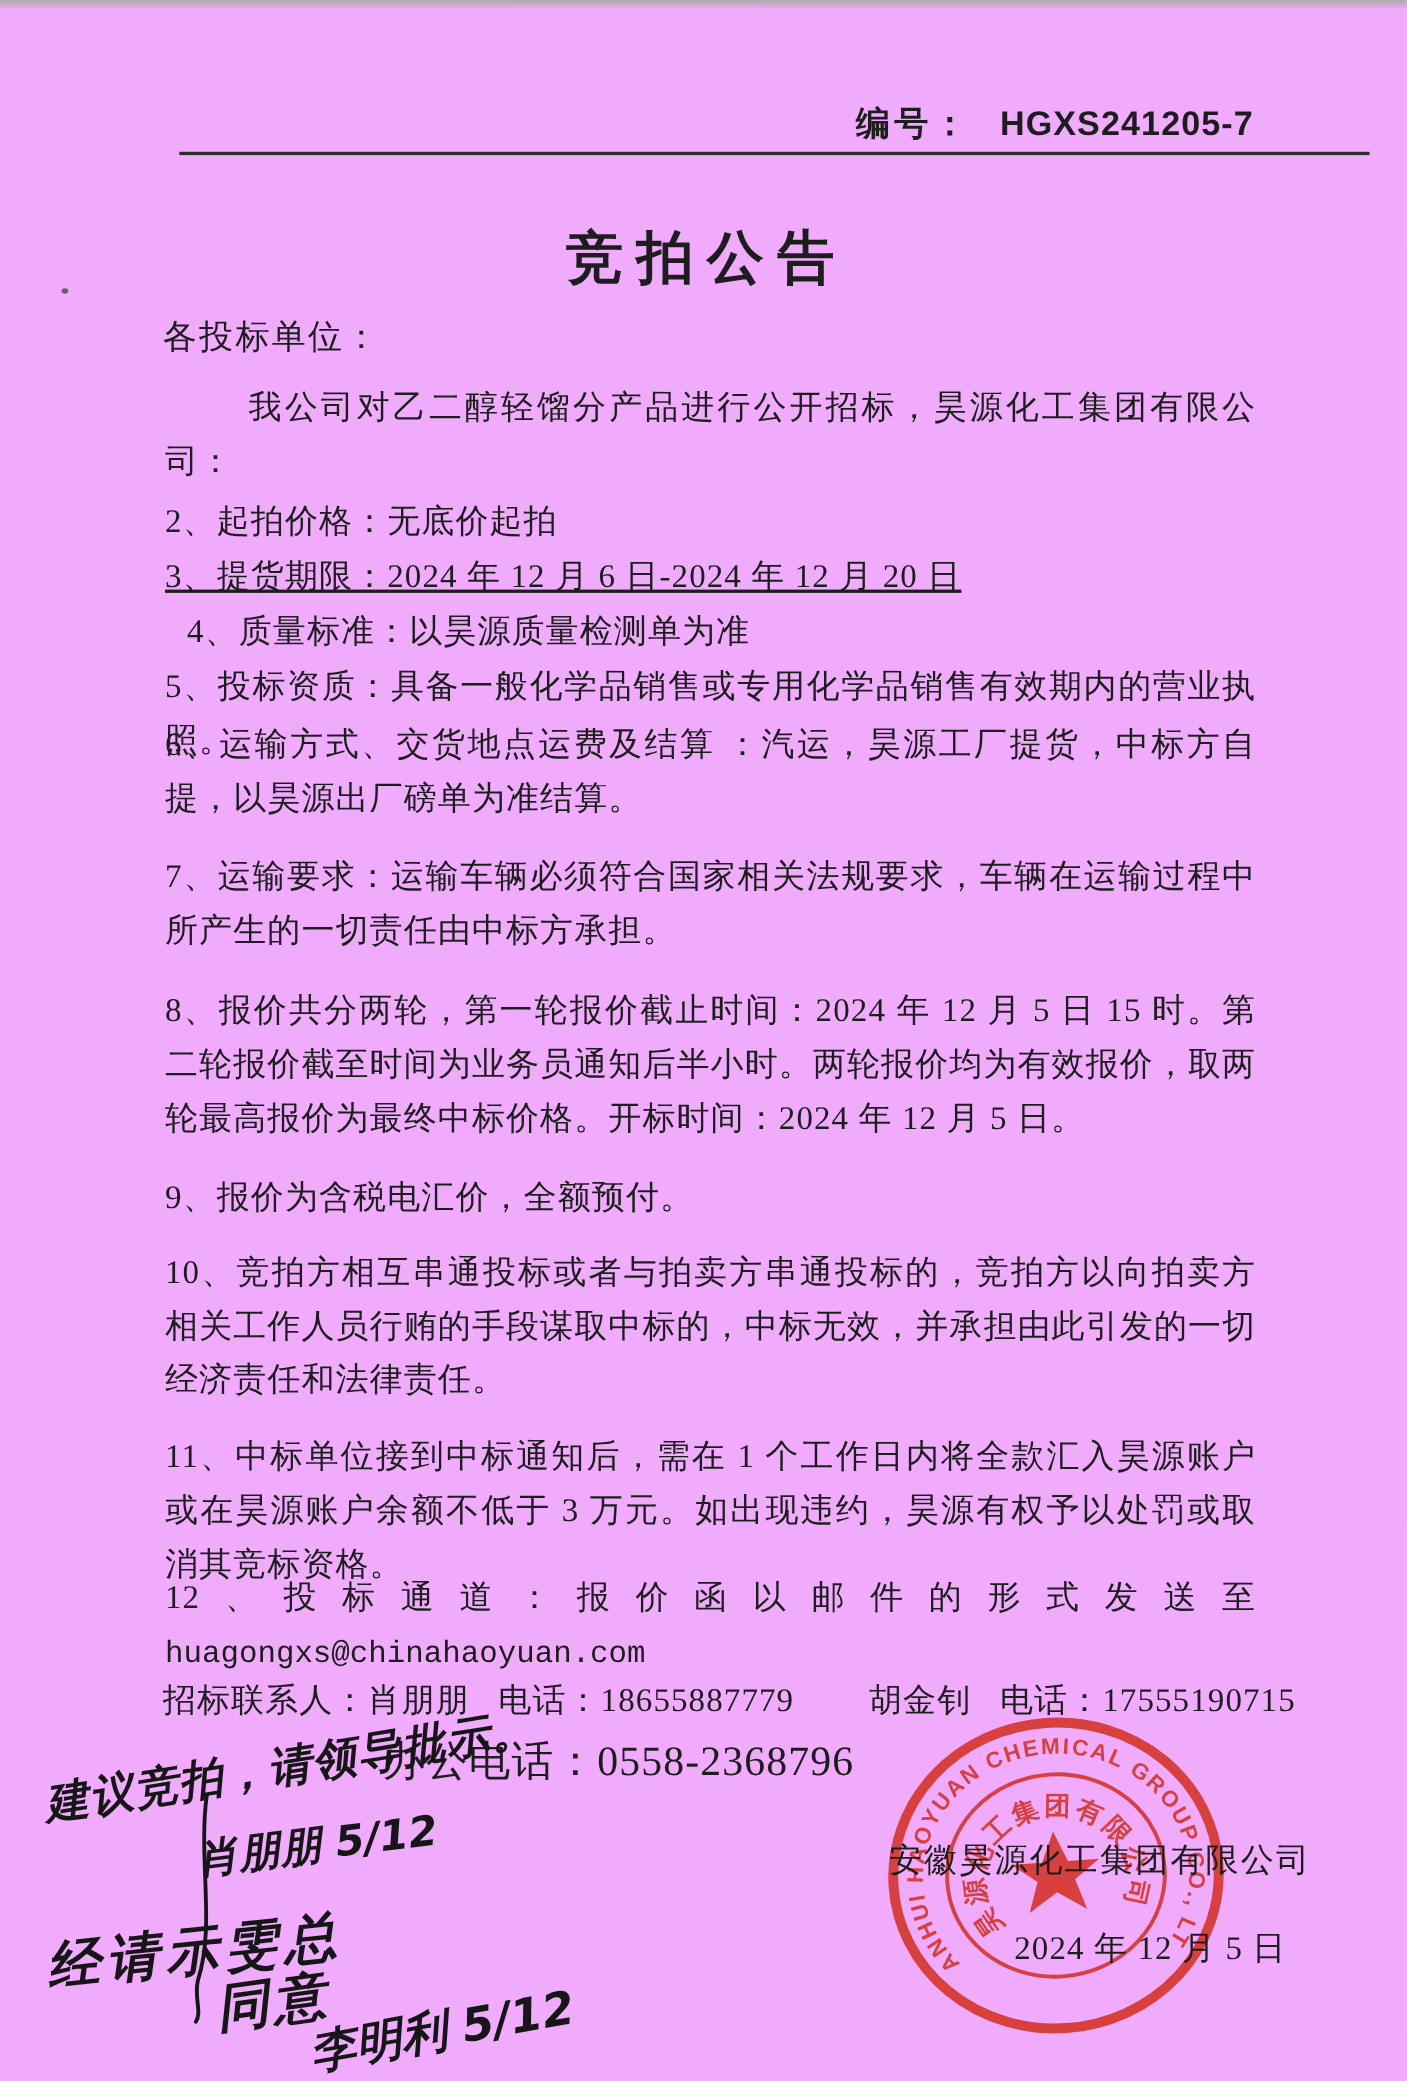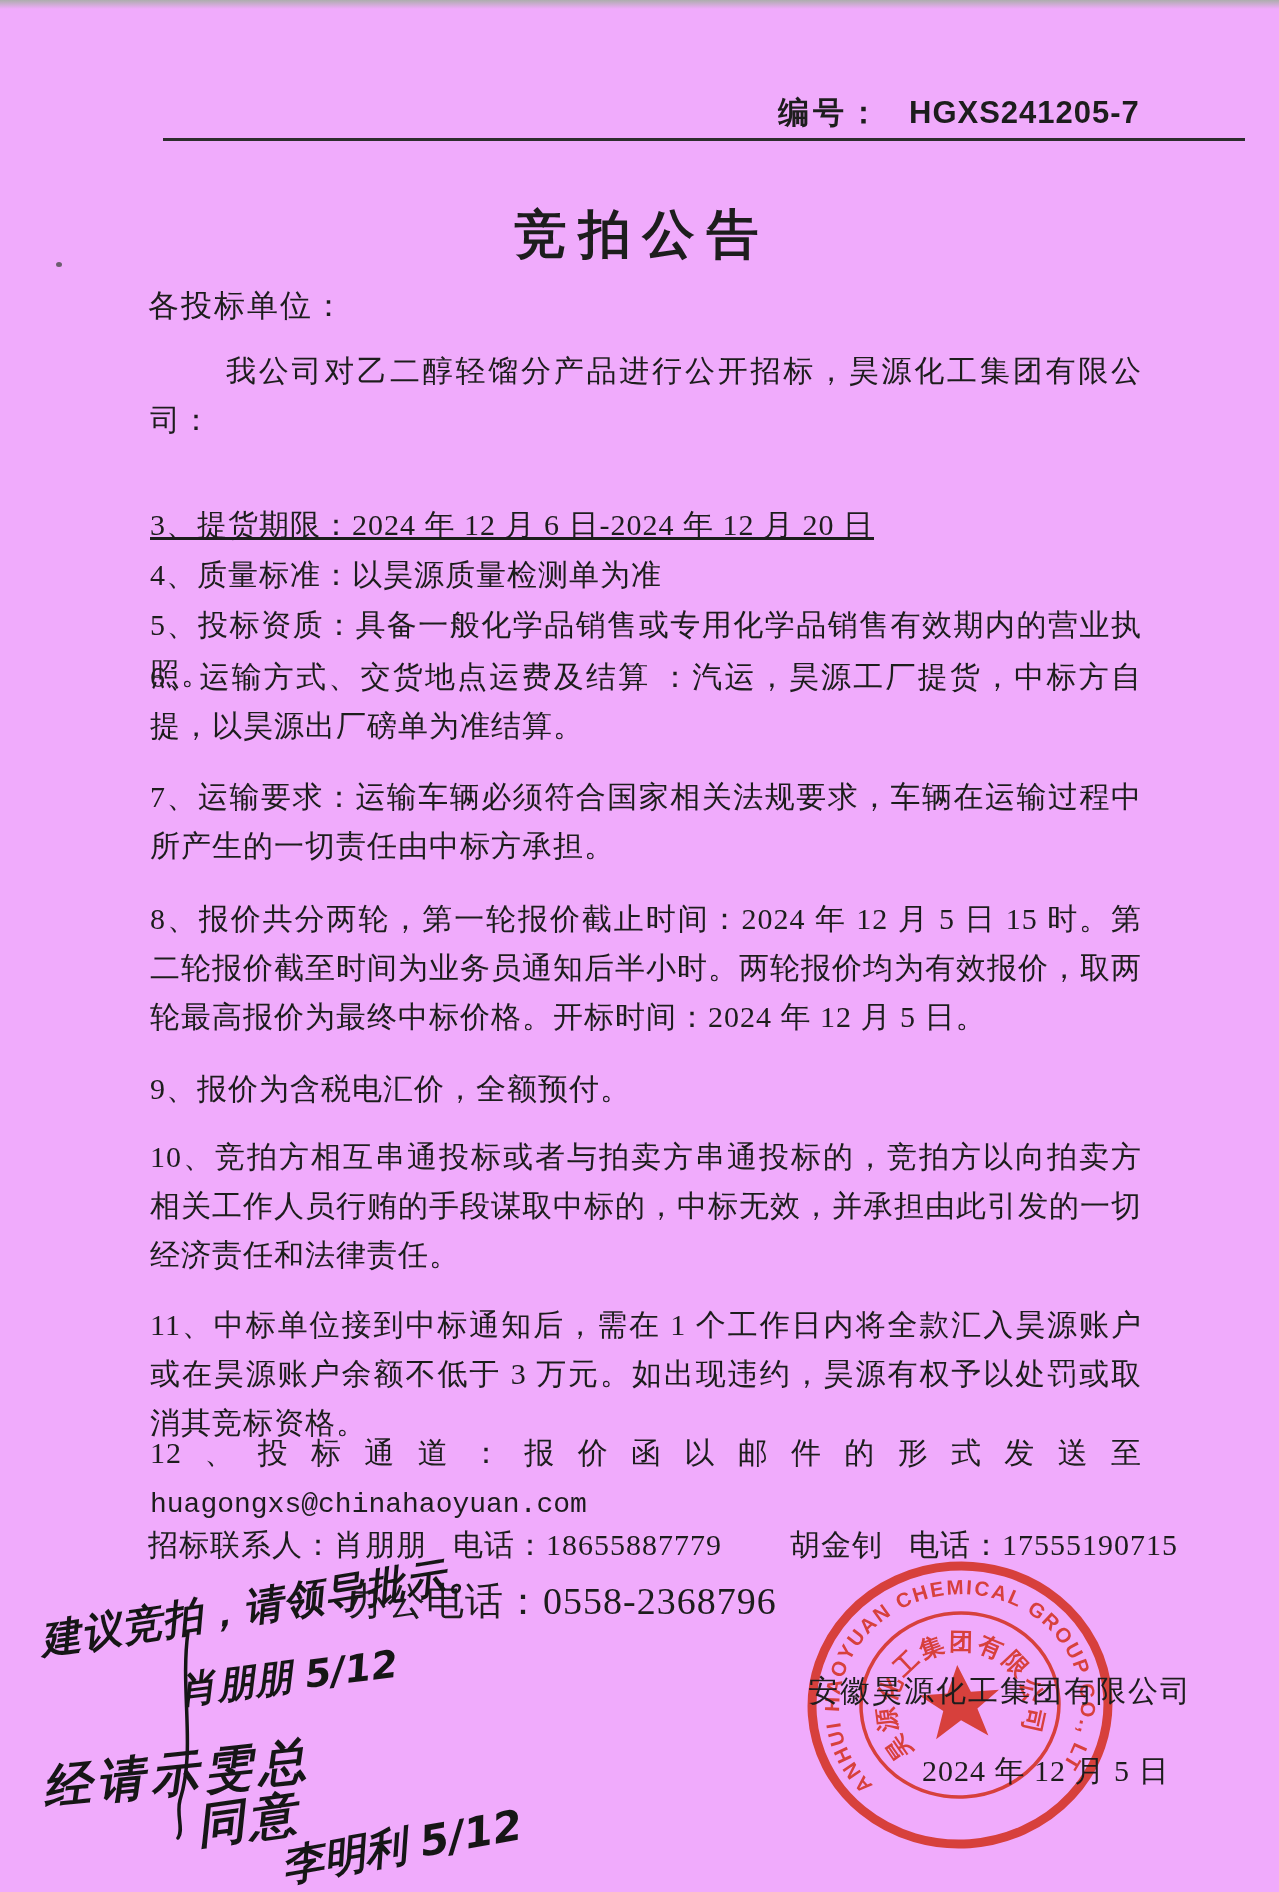--- a/index.html
+++ b/index.html
@@ -23,21 +23,21 @@
   .head-rule{top:138px;left:163px;width:1082px;height:3px;background:#2d2d2d;}
 
   .title{top:178px;left:145px;width:995px;text-align:center;
     font-size:52px;font-weight:700;letter-spacing:12px;margin-top:22px;}
 
   .salutation{top:285px;left:148px;font-size:31px;letter-spacing:2px;}
 
   .para{left:150px;width:992px;font-size:30px;line-height:49px;
     text-align:justify;letter-spacing:1px;}
   .intro{top:346px;text-indent:76px;}
-  .i1{top:398px;}  .i2{top:450px;}  .i3{top:500px;text-decoration:underline;}  .i4{top:550px;}
+  .i1{top:398px;}  .i2{top:450px;}  .i3{top:500px;text-decoration:underline;}  .i4{top:550px;margin-left:20px;}
   .i5{top:600px;}  .i6{top:652px;}  .i7{top:772px;}  .i8{top:894px;}
   .i9{top:1064px;} .i10{top:1132px;} .i11{top:1300px;} .i12{top:1428px;}
   .email{font-family:"Liberation Mono","DejaVu Sans Mono",monospace;
     font-size:28px;letter-spacing:0;}
 
   .contacts{top:1525px;left:148px;font-size:30px;white-space:nowrap;letter-spacing:1px;}
   .contact2{top:1525px;left:790px;font-size:30px;white-space:nowrap;letter-spacing:1px;}
   .phone-gap{display:inline-block;width:26px;}
   .office{top:1552px;left:348px;font-size:38px;white-space:nowrap;letter-spacing:1px;margin-top:24px;}
 
@@ -68,20 +68,21 @@
   <div class="abs doc-no">
     <span class="label">编号：</span><span class="value">HGXS241205-7</span>
   </div>
   <div class="abs head-rule"></div>
 
   <div class="abs title">竞拍公告</div>
 
   <div class="abs salutation">各投标单位：</div>
   <div class="abs para intro">我公司对乙二醇轻馏分产品进行公开招标，昊源化工集团有限公司：</div>
 
+  <div class="abs para i2">2、起拍价格：无底价起拍</div>
   <div class="abs para i3">3、提货期限：2024 年 12 月 6 日-2024 年 12 月 20 日</div>
   <div class="abs para i4">4、质量标准：以昊源质量检测单为准</div>
   <div class="abs para i5">5、投标资质：具备一般化学品销售或专用化学品销售有效期内的营业执照。</div>
   <div class="abs para i6">6、运输方式、交货地点运费及结算 ：汽运，昊源工厂提货，中标方自提，以昊源出厂磅单为准结算。</div>
   <div class="abs para i7">7、运输要求：运输车辆必须符合国家相关法规要求，车辆在运输过程中所产生的一切责任由中标方承担。</div>
   <div class="abs para i8">8、报价共分两轮，第一轮报价截止时间：2024 年 12 月 5 日 15 时。第二轮报价截至时间为业务员通知后半小时。两轮报价均为有效报价，取两轮最高报价为最终中标价格。开标时间：2024 年 12 月 5 日。</div>
   <div class="abs para i9">9、报价为含税电汇价，全额预付。</div>
   <div class="abs para i10">10、竞拍方相互串通投标或者与拍卖方串通投标的，竞拍方以向拍卖方相关工作人员行贿的手段谋取中标的，中标无效，并承担由此引发的一切经济责任和法律责任。</div>
   <div class="abs para i11">11、中标单位接到中标通知后，需在 1 个工作日内将全款汇入昊源账户或在昊源账户余额不低于 3 万元。如出现违约，昊源有权予以处罚或取消其竞标资格。</div>
   <div class="abs para i12">

